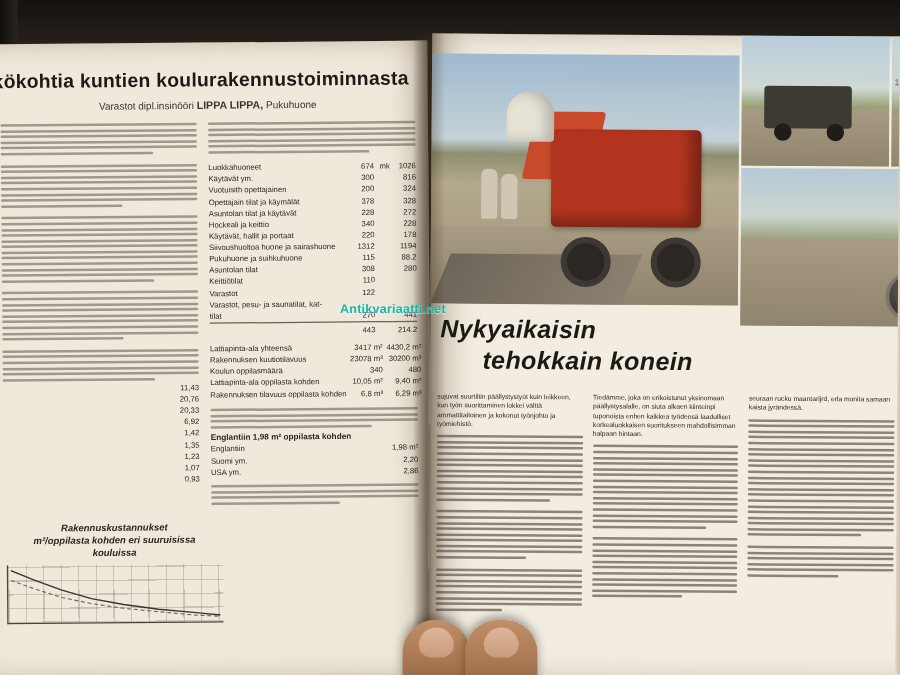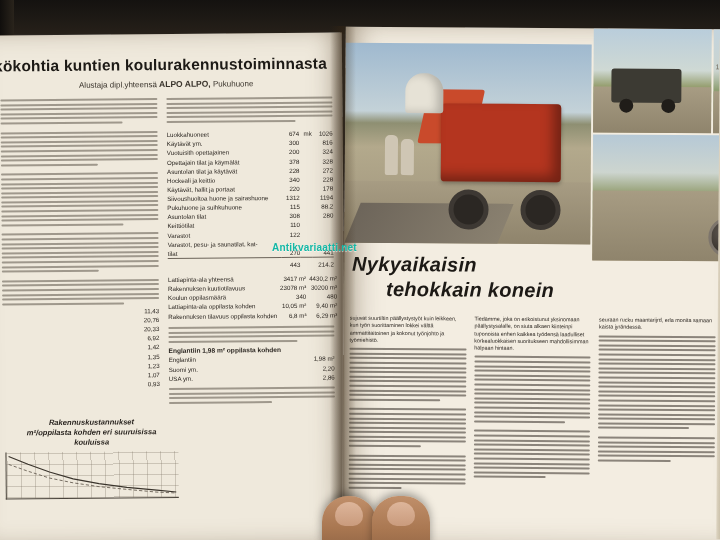--- a/index.html
+++ b/index.html
@@ -343,22 +343,22 @@
   <div class="bg-top"></div>
   <div class="bg-left"></div>
   <div class="bg-bottom"></div>
 
   <div class="spread">
 
     <div class="page-left">
       <div class="lp-inner">
         <div class="lp-title">kökohtia kuntien koulurakennustoiminnasta</div>
         <div class="lp-subtitle">
-          <span>Alustaja dipl.yhteensä</span>
-          <b>ALPO ALPO,</b>
+          <span>Varastot dipl.insinööri</span>
+          <b>LIPPA LIPPA,</b>
           <span>Pukuhuone</span>
         </div>
 
         <div class="lp-cols">
 
           <div class="lp-col">
             <div class="fakeline"></div>
               <div class="fakeline"></div>
               <div class="fakeline"></div>
             <div class="fakeline"></div>

